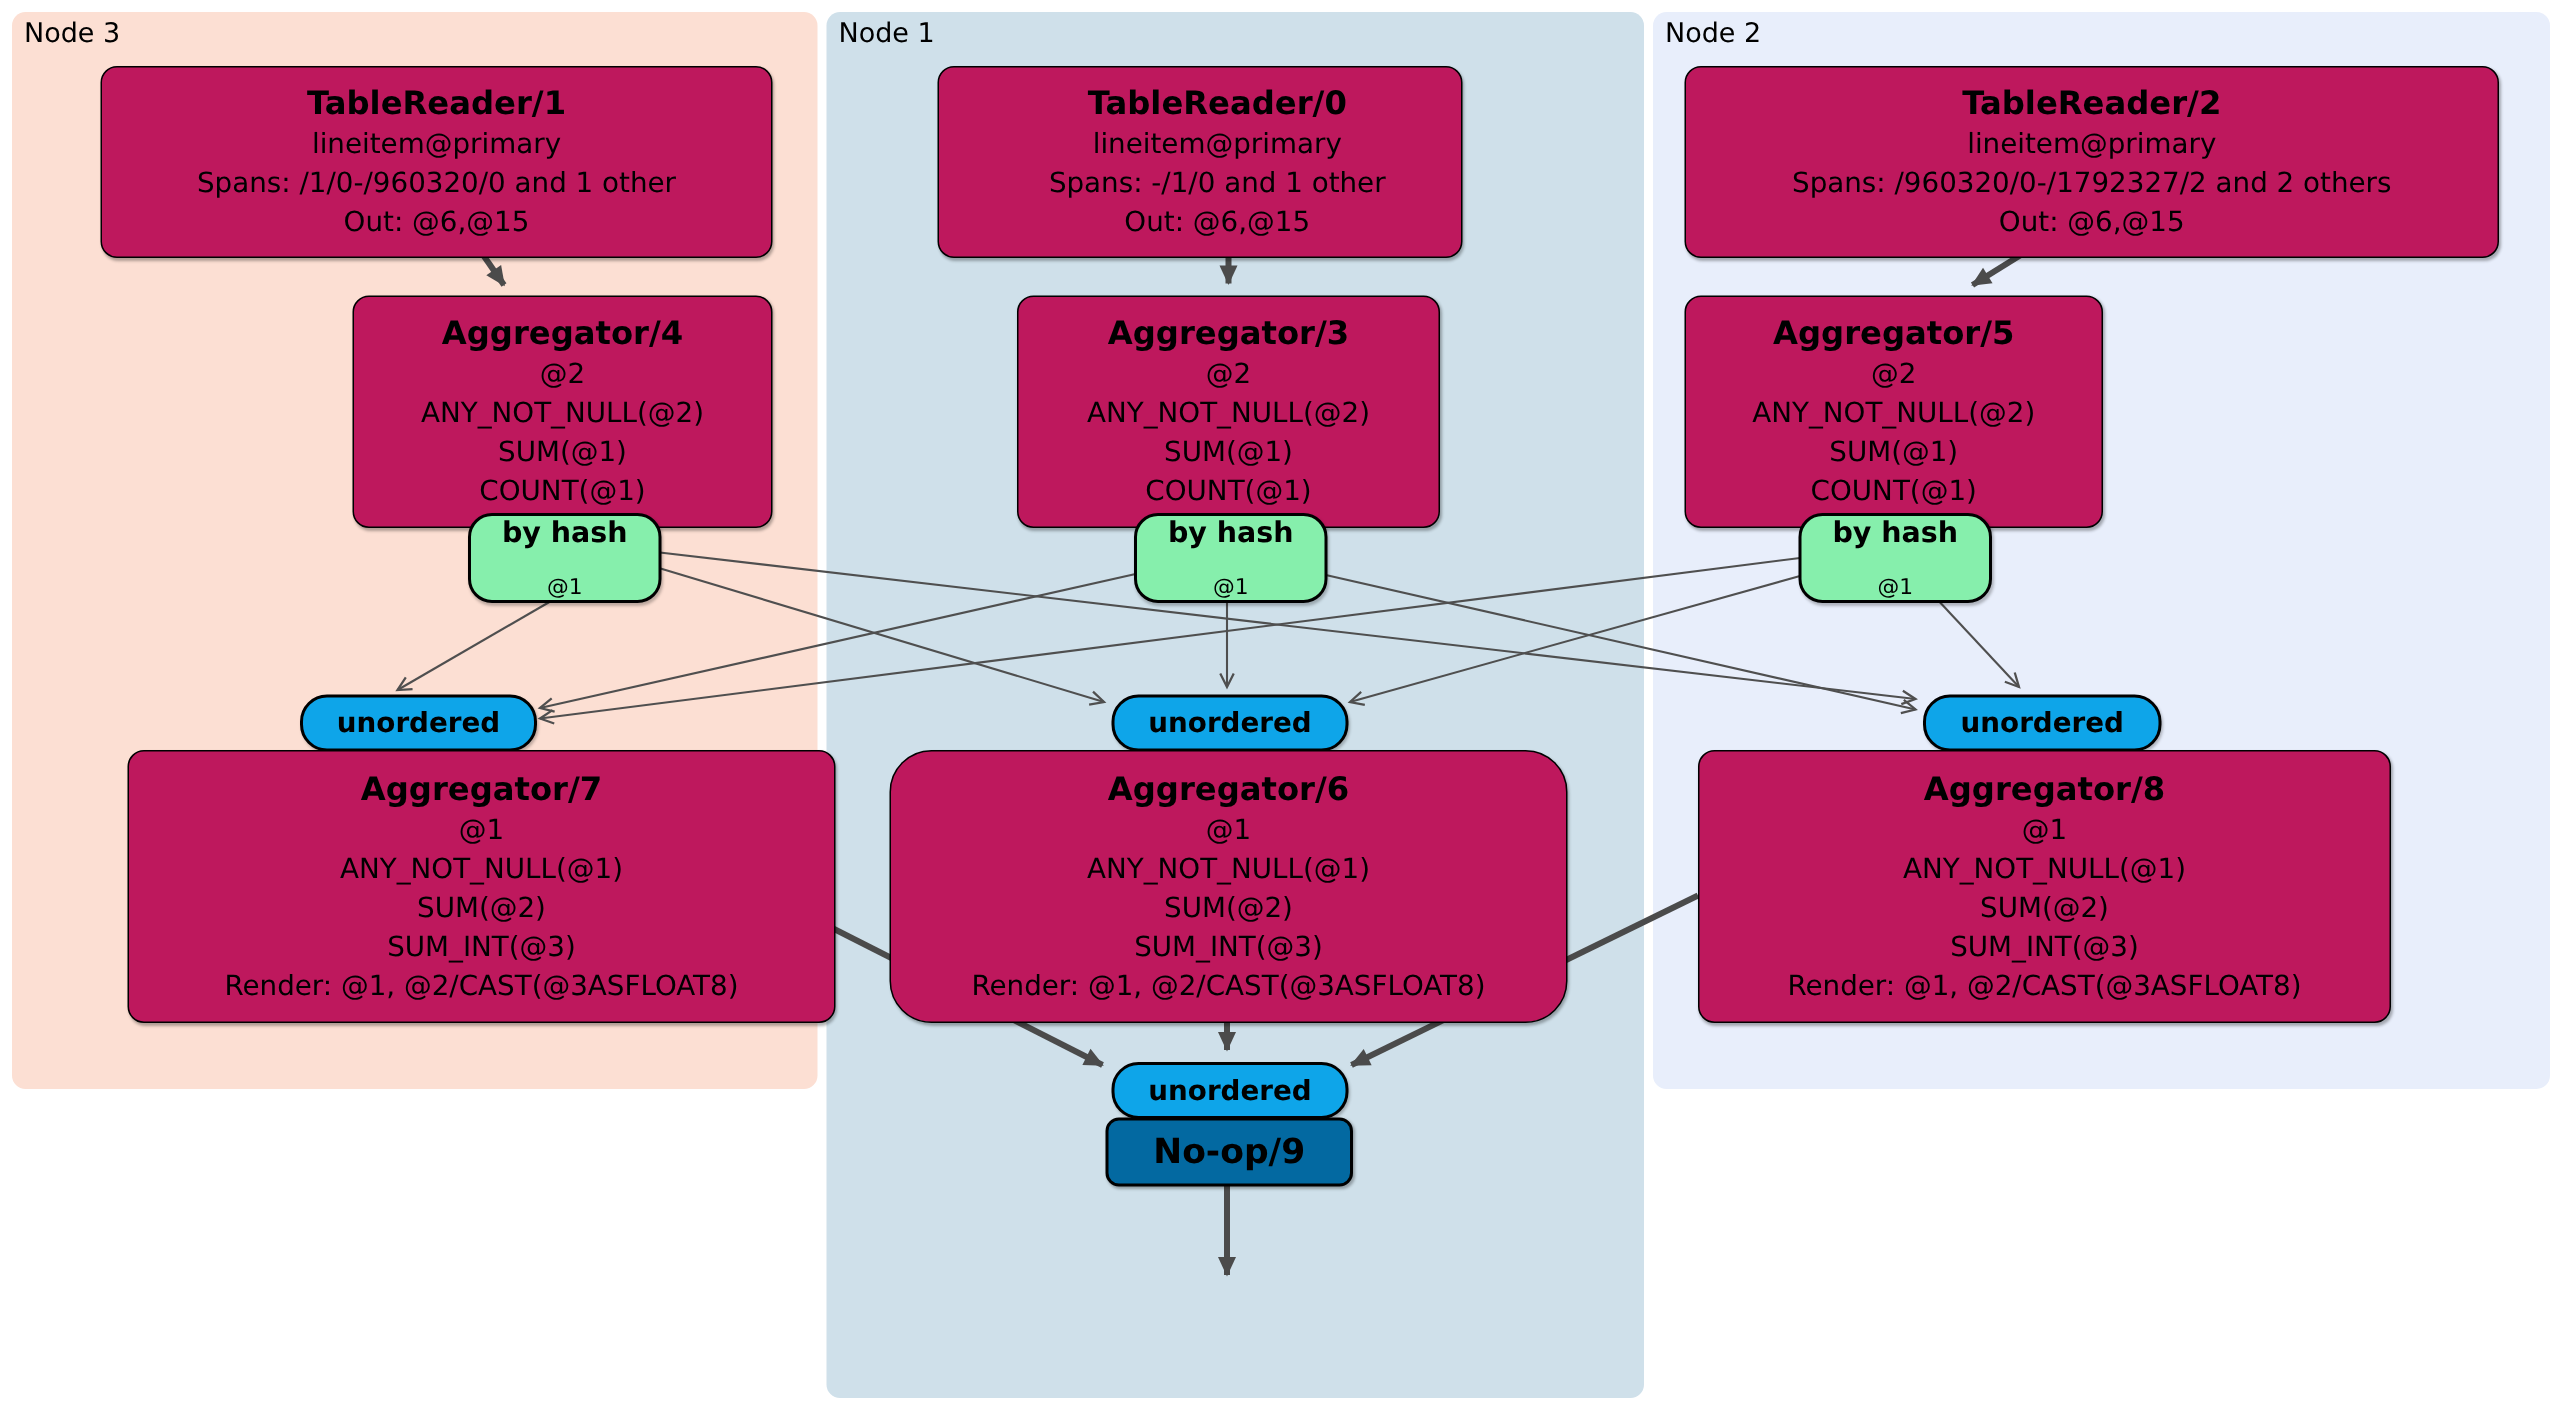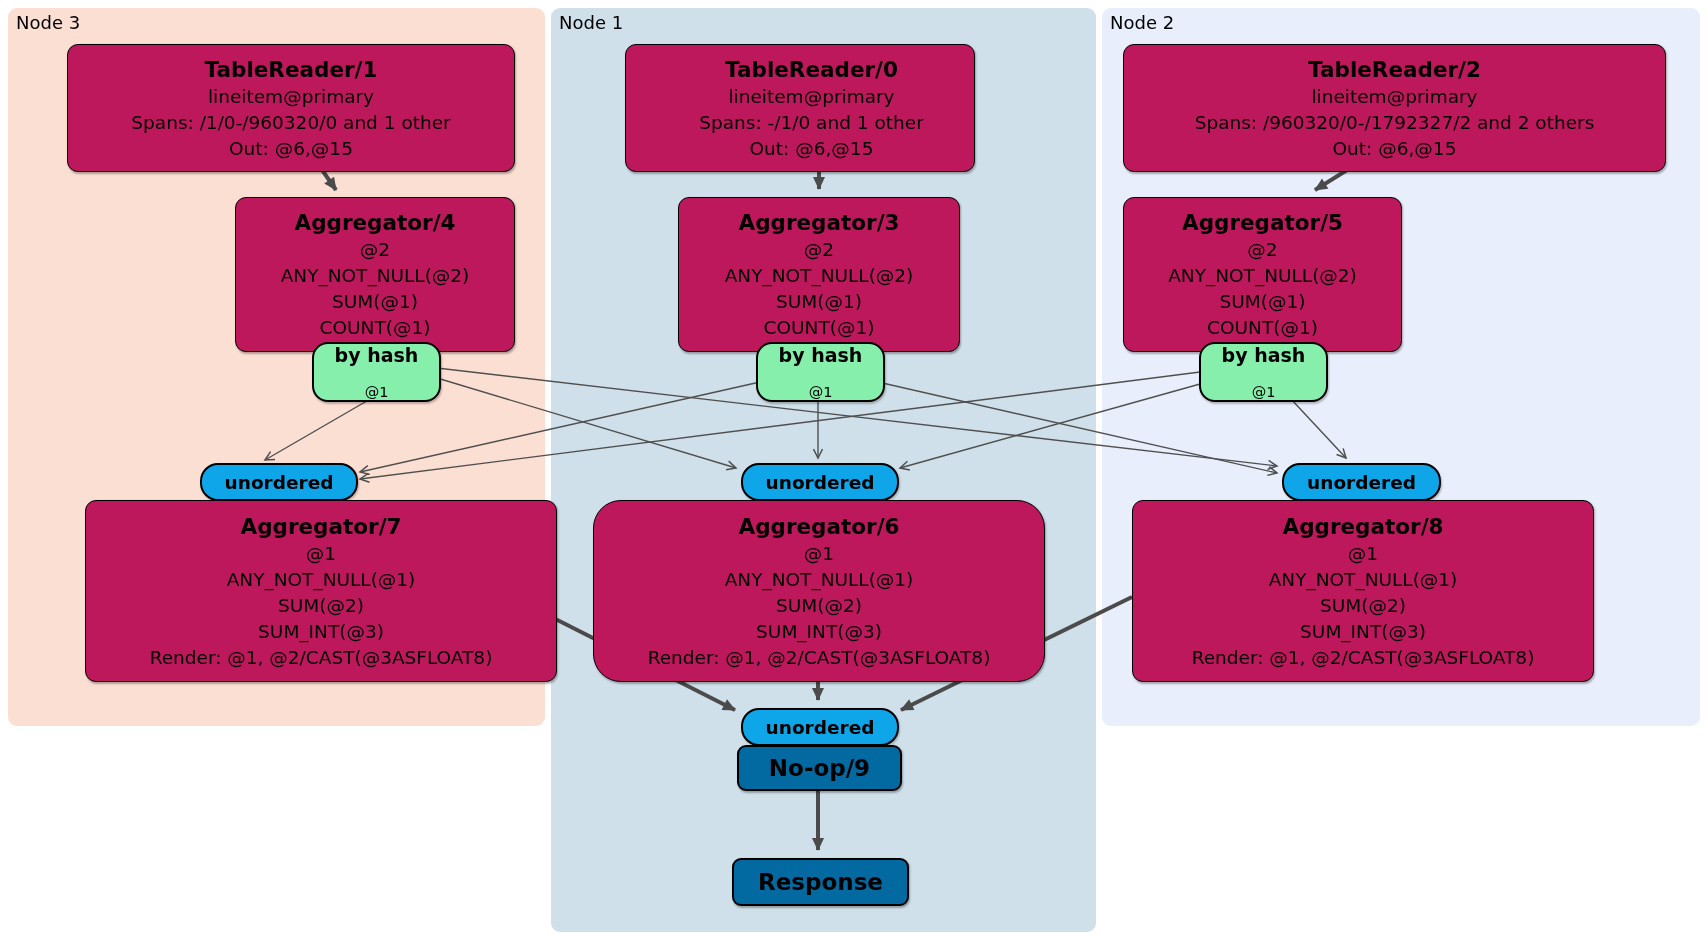--- a/index.html
+++ b/index.html
@@ -161,17 +161,14 @@
     <div class="pline">SUM_INT(@3)</div>
     <div class="pline">Render: @1, @2/CAST(@3ASFLOAT8)</div>
   </div>
 
   <div class="sync node" style="left:741px;top:708px;width:154px;height:34px;">
     <span>unordered</span>
   </div>
   <div class="bigbox node" style="left:737px;top:745px;width:161px;height:42px;">
     <span>No-op/9</span>
   </div>
-  <div class="bigbox node" style="left:732px;top:858px;width:173px;height:44px;">
-    <span>Response</span>
-  </div>
 
 </div>
 
 </body></html>

